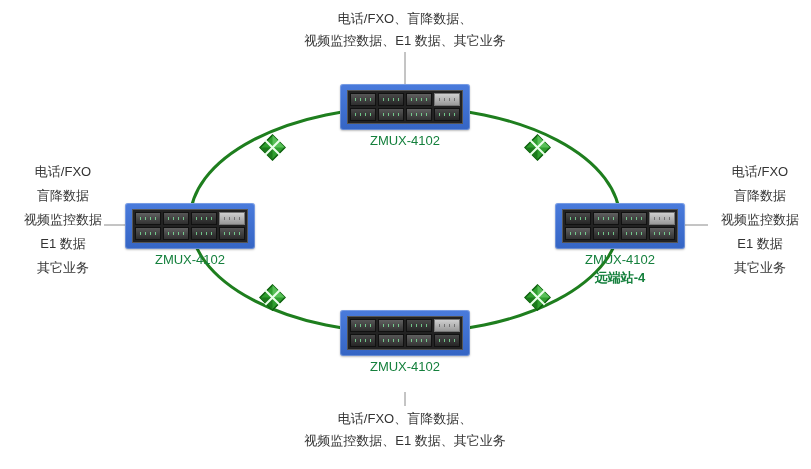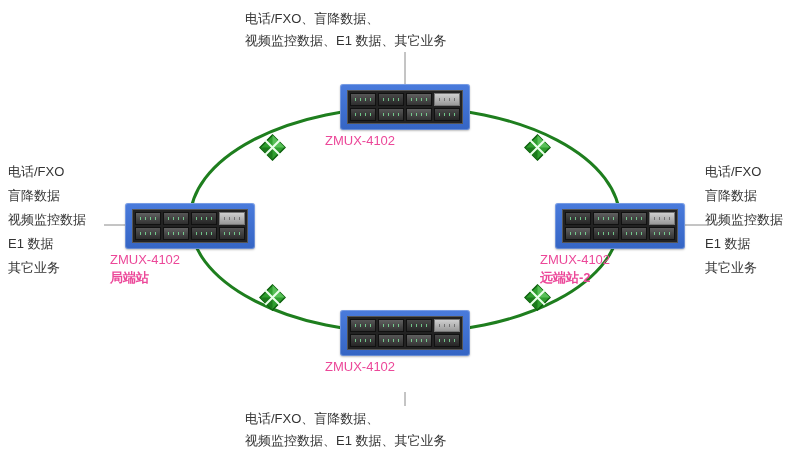--- a/index.html
+++ b/index.html
@@ -34,26 +34,26 @@
     background:repeating-linear-gradient(90deg,#8fa 0 1px, transparent 1px 5px);
     opacity:.7;
   }
   .module.light::after { background:repeating-linear-gradient(90deg,#555 0 1px, transparent 1px 5px); }
 
   
   .fiber-icon { position:absolute; width:27px; height:27px; }
   .fiber-icon svg { display:block; width:100%; height:100%; }
 
   
-  .node-label { position:absolute; width:160px; font-size:13px; line-height:18px; color:#ec4899; }
+  .node-label { position:absolute; width:160px; text-align:center; font-size:13px; line-height:18px; color:#15803d; }
   .node-label .model { font-weight:400; }
   .node-label .role  { font-weight:700; }
 
-  .svc-two-line { position:absolute; width:320px; font-size:13px; line-height:22px; color:#333; }
-  .svc-col { position:absolute; width:110px; text-align:left; font-size:13px; line-height:24px; color:#333; }
+  .svc-two-line { position:absolute; width:320px; text-align:center; font-size:13px; line-height:22px; color:#333; }
+  .svc-col { position:absolute; width:110px; text-align:center; font-size:13px; line-height:24px; color:#333; }
 </style>
 </head>
 <body>
 
 <div class="stage">
 
   <svg class="ring-svg" width="811" height="469">
     <ellipse cx="405" cy="220" rx="215" ry="113" fill="none" stroke="#1e7e1e" stroke-width="3"></ellipse>
     <line x1="405" y1="52" x2="405" y2="84" stroke="#8a8a8a" stroke-width="1"></line>
     <line x1="405" y1="392" x2="405" y2="406" stroke="#8a8a8a" stroke-width="1"></line>
@@ -125,42 +125,41 @@
       <div class="slot-row">
           <span class="module m1"></span>
           <span class="module m3"></span>
           <span class="module m2"></span>
           <span class="module m1"></span>
         </div>
     </div>
   </div>
   <div class="node-label" style="left:110px; top:251px;">
     <div class="model">ZMUX-4102</div>
-    <div class="role">局端站</div>
   </div>
 
   <div class="device" style="left:555px; top:203px;">
     <div class="chassis">
       <div class="slot-row">
           <span class="module m2"></span>
           <span class="module m3"></span>
           <span class="module m1"></span>
           <span class="module light"></span>
         </div>
       <div class="slot-row">
           <span class="module m3"></span>
           <span class="module m2"></span>
           <span class="module m1"></span>
           <span class="module m3"></span>
         </div>
     </div>
   </div>
   <div class="node-label" style="left:540px; top:251px;">
     <div class="model">ZMUX-4102</div>
-    <div class="role">远端站-2</div>
+    <div class="role">远端站-4</div>
   </div>
 
   <div class="device" style="left:340px; top:310px;">
     <div class="chassis">
       <div class="slot-row">
           <span class="module m1"></span>
           <span class="module m3"></span>
           <span class="module m2"></span>
           <span class="module light"></span>
         </div>

